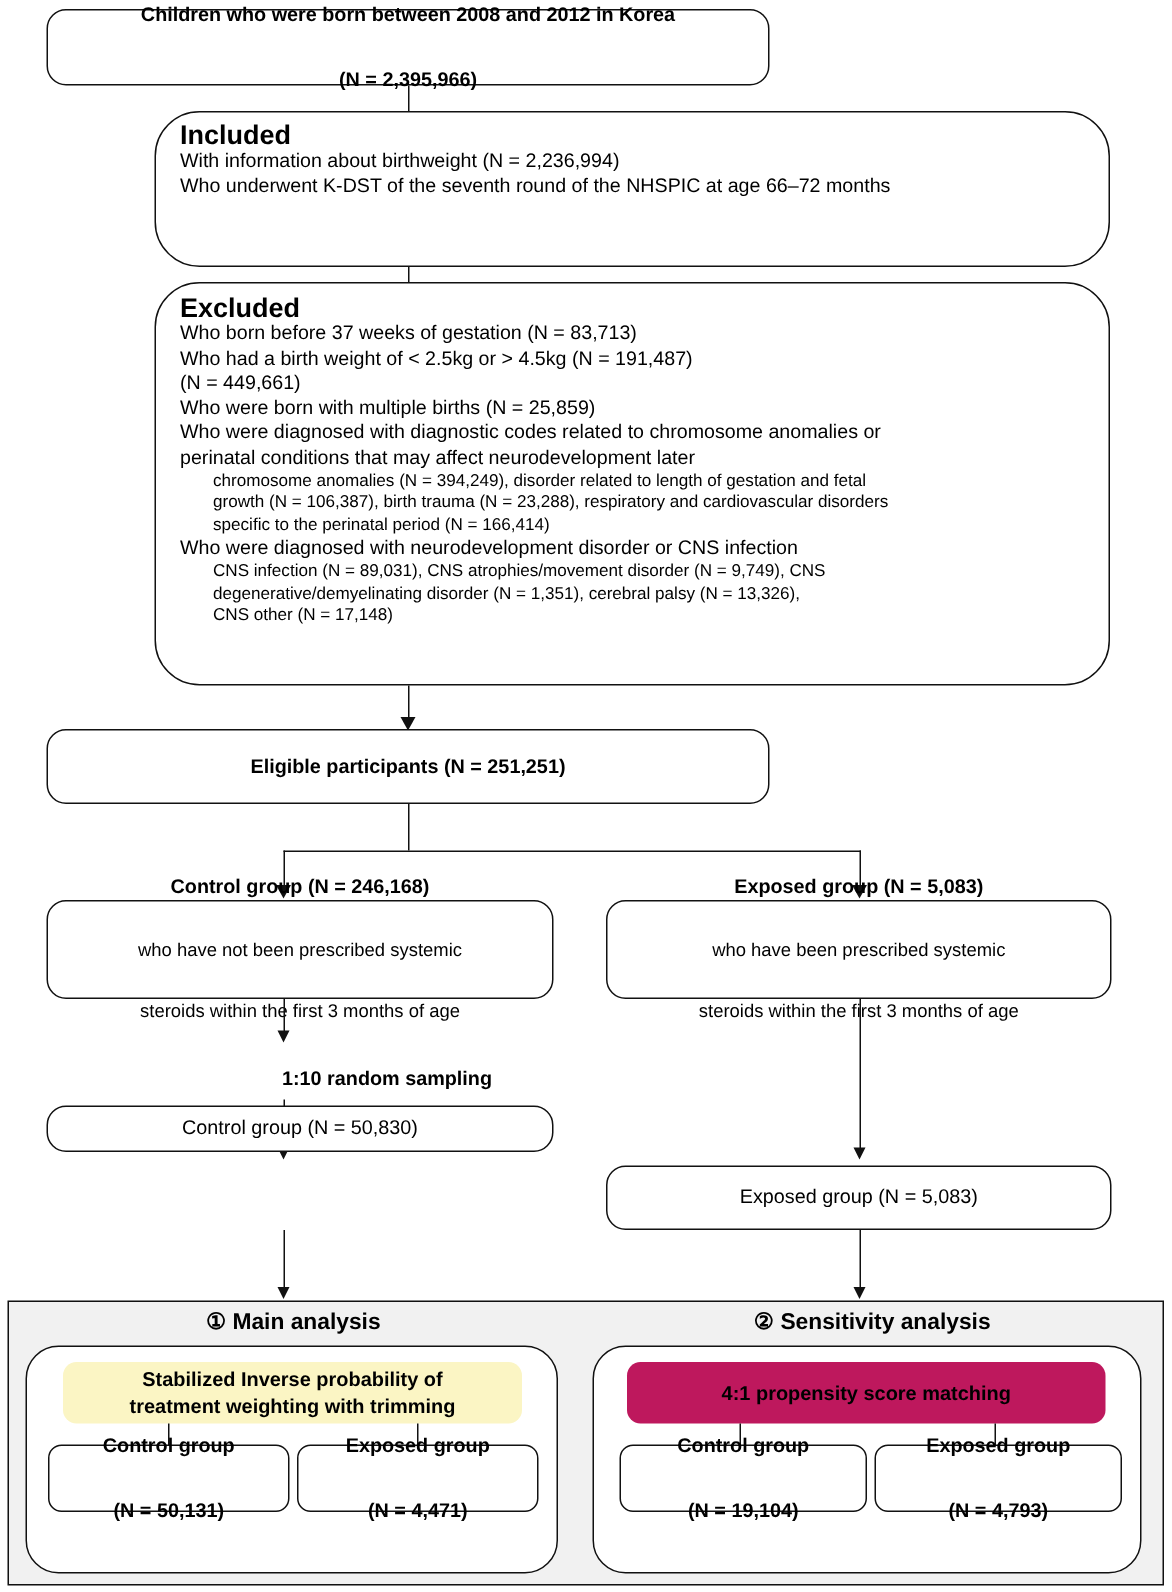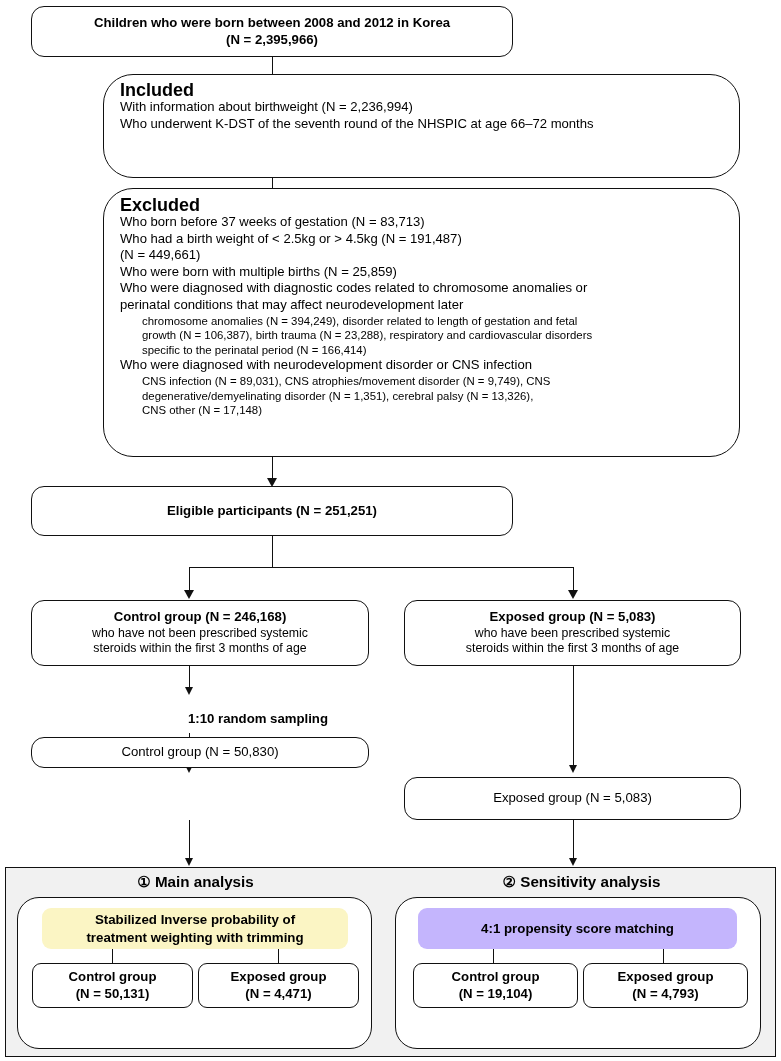--- a/index.html
+++ b/index.html
@@ -20,21 +20,21 @@
   
   .box{
     position:absolute;
     box-sizing:border-box;
     border:1.6px solid #111;
     background:#fff;
     display:flex;
     flex-direction:column;
     justify-content:center;
   }
-  .box.center{align-items:center;text-align:left;}
+  .box.center{align-items:center;text-align:left;gap:26px;}
   .r-sm{border-radius:9px;}
   .r-md{border-radius:13px;}
   .r-lg{border-radius:30px;}
   .ln{display:block;}
 
   
   .fs13{font-size:13.2px;line-height:16.5px;}
   .fs13b{font-size:13.2px;line-height:16.5px;font-weight:bold;}
   .fs12{font-size:12.3px;line-height:15.6px;}
 
@@ -217,21 +217,21 @@
     <span class="fs13b ln">(N = 4,471)</span>
   </div>
 
   <div class="panel-title" style="left:404px; top:872px; width:355px;">
     <span class="circnum">②</span>
     <span>Sensitivity analysis</span>
   </div>
 
   <div class="subpanel" style="left:395px; top:897px; width:366px; height:152px;"></div>
 
-  <div class="hilite" style="left:418px; top:908px; width:319px; height:41px; background:#c4b5fd;
+  <div class="hilite" style="left:418px; top:908px; width:319px; height:41px; background:#be185d;
               flex-direction:column; font-size:13.3px; line-height:17.5px;">
     <span>4:1 propensity score matching</span>
   </div>
 
   <div class="vline thin" style="left:493px; top:949px; height:21px;"></div>
   <div class="arrow thin" style="left:489px; top:965px;"></div>
   <div class="vline thin" style="left:663px; top:949px; height:21px;"></div>
   <div class="arrow thin" style="left:659px; top:965px;"></div>
 
   <div class="box center r-sm" style="left:413px; top:963px; width:165px; height:45px;">

